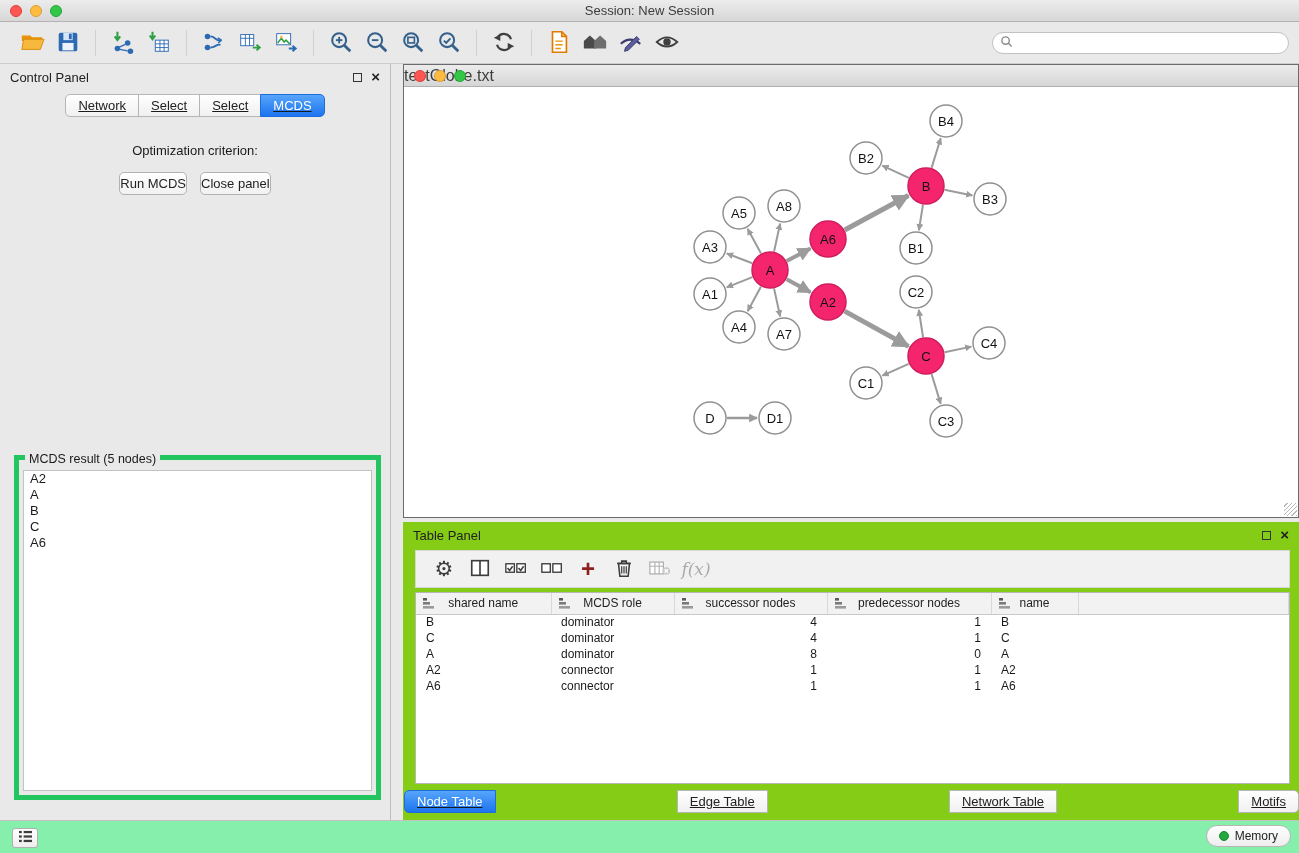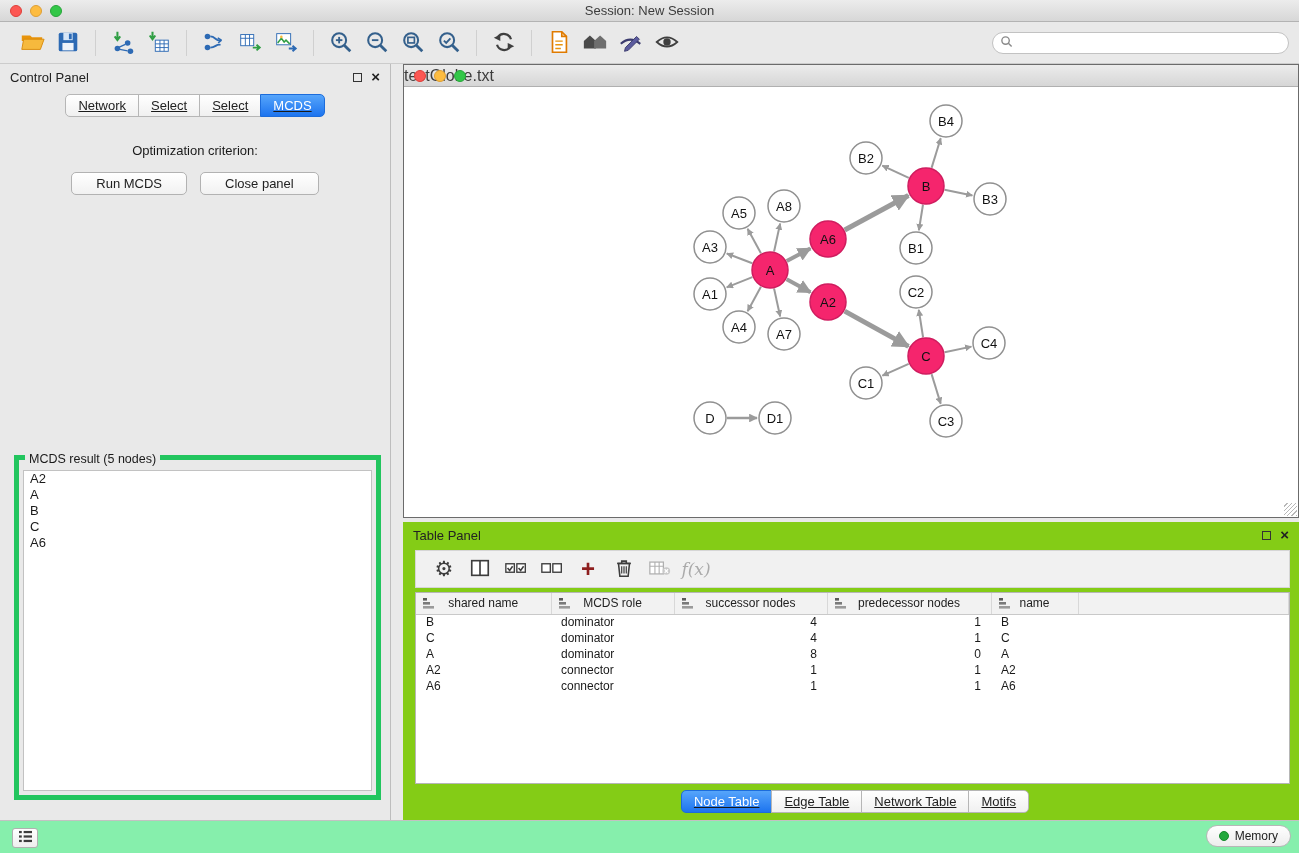--- a/index.html
+++ b/index.html
@@ -40,21 +40,21 @@
   .seg:last-child { border-radius:0 5px 5px 0; }
   .seg-active { background:linear-gradient(#56a5fb,#1d74ef); border-color:#1c6cdb; color:#fff; }
   .opt-label { text-align:center; margin-top:26px; font-size:13px; }
   .dropdown { position:relative; margin:10px auto 0; width:312px; height:23px; background:#fff;
     border:1px solid #aaaaaa; border-radius:4px; display:flex; align-items:center; padding:0 24px 0 8px; font-size:13px; }
   .stepper { position:absolute; right:2px; top:2px; bottom:2px; width:17px; border-radius:3px;
     background:linear-gradient(#7ab6f9,#2276ea); display:flex; flex-direction:column; align-items:center; justify-content:center; gap:2px; }
   .stepper .up { width:0; height:0; border-left:4px solid transparent; border-right:4px solid transparent; border-bottom:5px solid #fff; }
   .stepper .down { width:0; height:0; border-left:4px solid transparent; border-right:4px solid transparent; border-top:5px solid #fff; }
   .btn-row { display:flex; justify-content:center; gap:13px; margin-top:14px; }
-  .mac-btn { padding:3px 24px; font-size:13px; background:linear-gradient(#ffffff,#f1f1f1);
+  .mac-btn { padding:3px 0; font-size:13px; background:linear-gradient(#ffffff,#f1f1f1);
     border:1px solid #b2b2b2; border-radius:5px; color:#222; }
   .result-box { position:absolute; left:14px; right:9px; top:391px; bottom:20px; border:5px solid #22c55e; }
   .result-label { position:absolute; top:-8px; left:6px; background:#e9e9e9; padding:0 4px; font-size:12.5px; }
   .result-inner { position:absolute; left:4px; right:4px; top:10px; bottom:4px; background:#fff;
     border:1px solid #c2c2c2; overflow:hidden; }
   .result-item { font-size:13px; padding:0 6px; line-height:16px; }
   
   .net-window { position:absolute; left:403px; top:64px; width:896px; height:454px;
     border:1px solid #6b6b6b; background:#fff; }
   .net-titlebar { position:relative; height:22px; background:linear-gradient(#ececec,#d6d6d6); border-bottom:1px solid #b0b0b0; }
@@ -73,21 +73,21 @@
   .plus-glyph { font-size:24px; font-weight:bold; color:#8e1f1f; line-height:20px; }
   .fx-label { font-family:"DejaVu Serif","Liberation Serif",serif; font-style:italic; font-size:17px; color:#aaaaaa; }
   .tp-tablewrap { position:absolute; left:12px; right:9px; top:70px; bottom:36px; background:#fff; border:1px solid #b6b6b6; overflow:hidden; }
   table.data { border-collapse:collapse; width:100%; table-layout:fixed; }
   table.data th { position:relative; height:21px; background:#f2f2f2; border-right:1px solid #d8d8d8;
     border-bottom:1px solid #c9c9c9; font-weight:normal; font-size:12px; text-align:center; color:#222; }
   table.data th .hdr-ic { position:absolute; left:7px; top:5px; width:11px; height:11px; }
   table.data td { font-size:12px; height:16px; padding:0 10px; white-space:nowrap; overflow:hidden; }
   td.num { text-align:right; padding-right:13px; }
   .c0{width:135px}.c1{width:123px}.c2{width:153px}.c3{width:164px}.c4{width:87px}.cf{width:auto}
-  .tp-tabs { position:absolute; left:8px; right:0; bottom:7px; display:flex; justify-content:center; }
+  .tp-tabs { position:absolute; left:1px; right:0; bottom:7px; display:flex; justify-content:space-between; }
   
   .statusbar { position:absolute; left:0; bottom:0; width:1299px; height:33px;
     background:#86efac; border-top:1px solid #c2c2c2; }
   .list-btn { position:absolute; left:12px; top:7px; width:26px; height:20px; background:linear-gradient(#ffffff,#eeeeee);
     border:1px solid #b0b0b0; border-radius:3px; display:flex; align-items:center; justify-content:center; }
   .memory-pill { position:absolute; right:8px; top:4px; height:22px; padding:0 12px; display:flex; align-items:center; gap:6px;
     background:linear-gradient(#ffffff,#ededed); border:1px solid #b7b7b7; border-radius:11px; font-size:12px; color:#222; }
   .mem-dot { width:10px; height:10px; border-radius:50%; background:#22a83c; border:1px solid #188a2d; }
 </style>
 </head>

